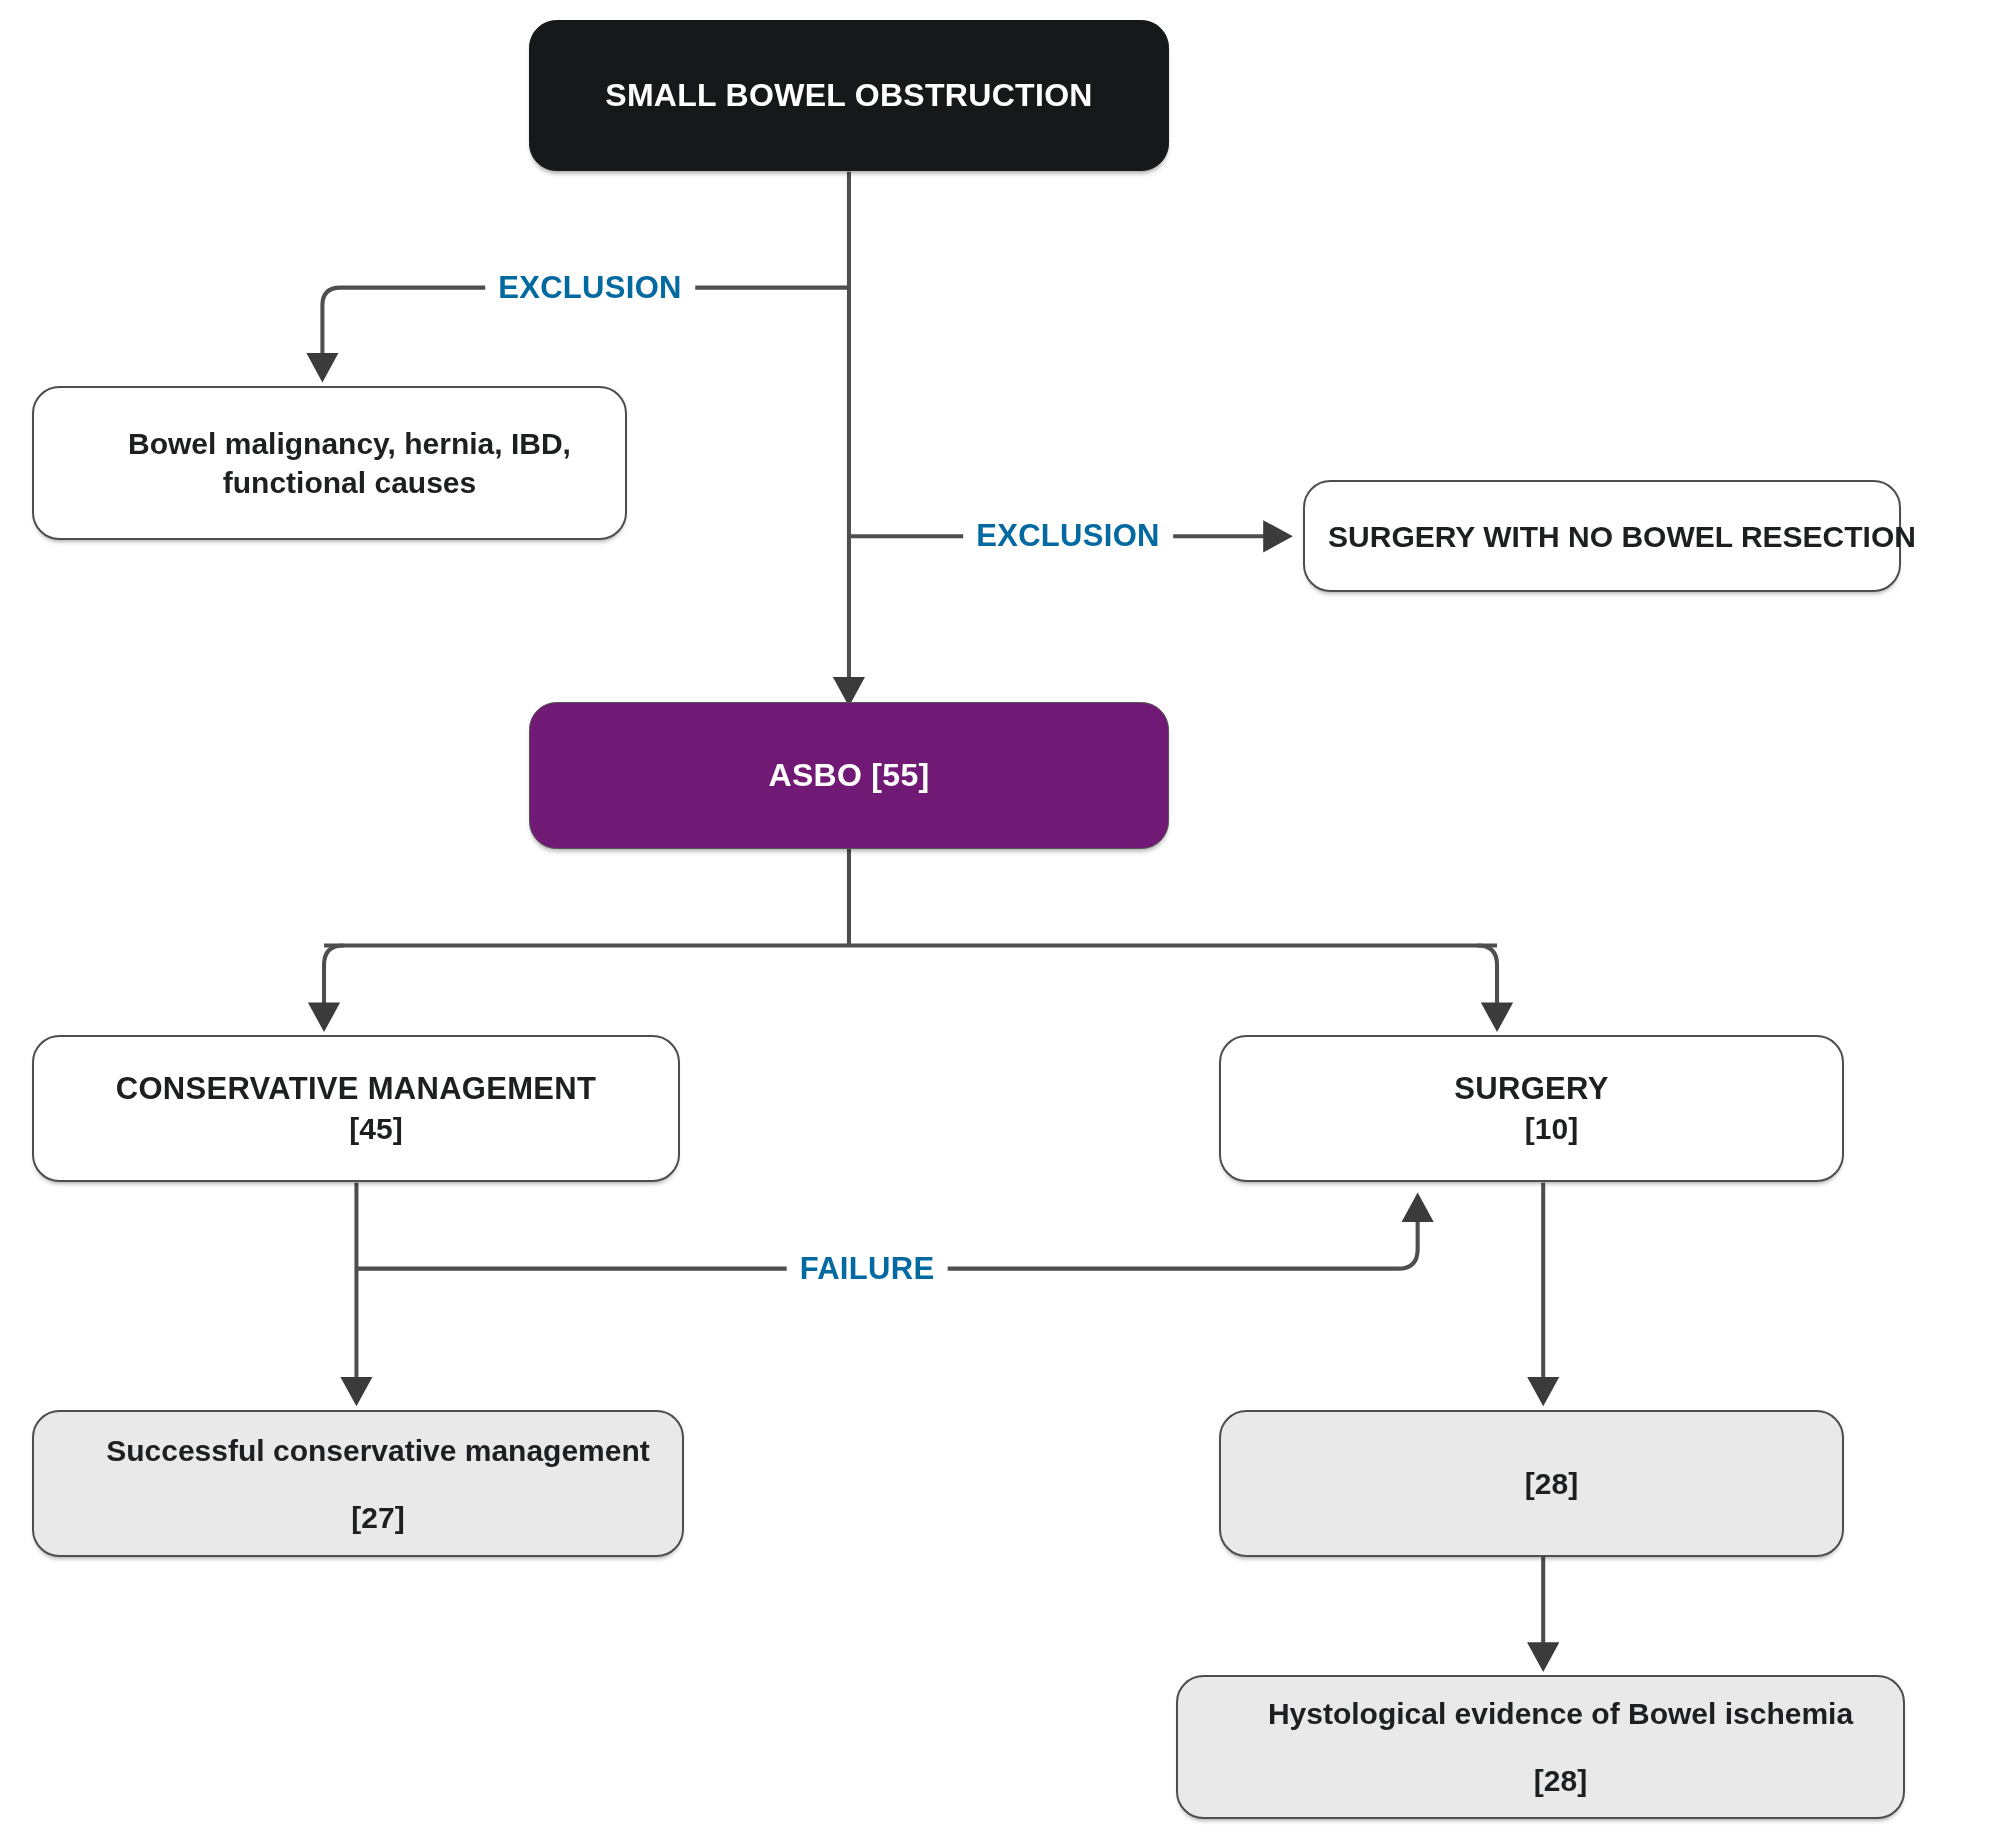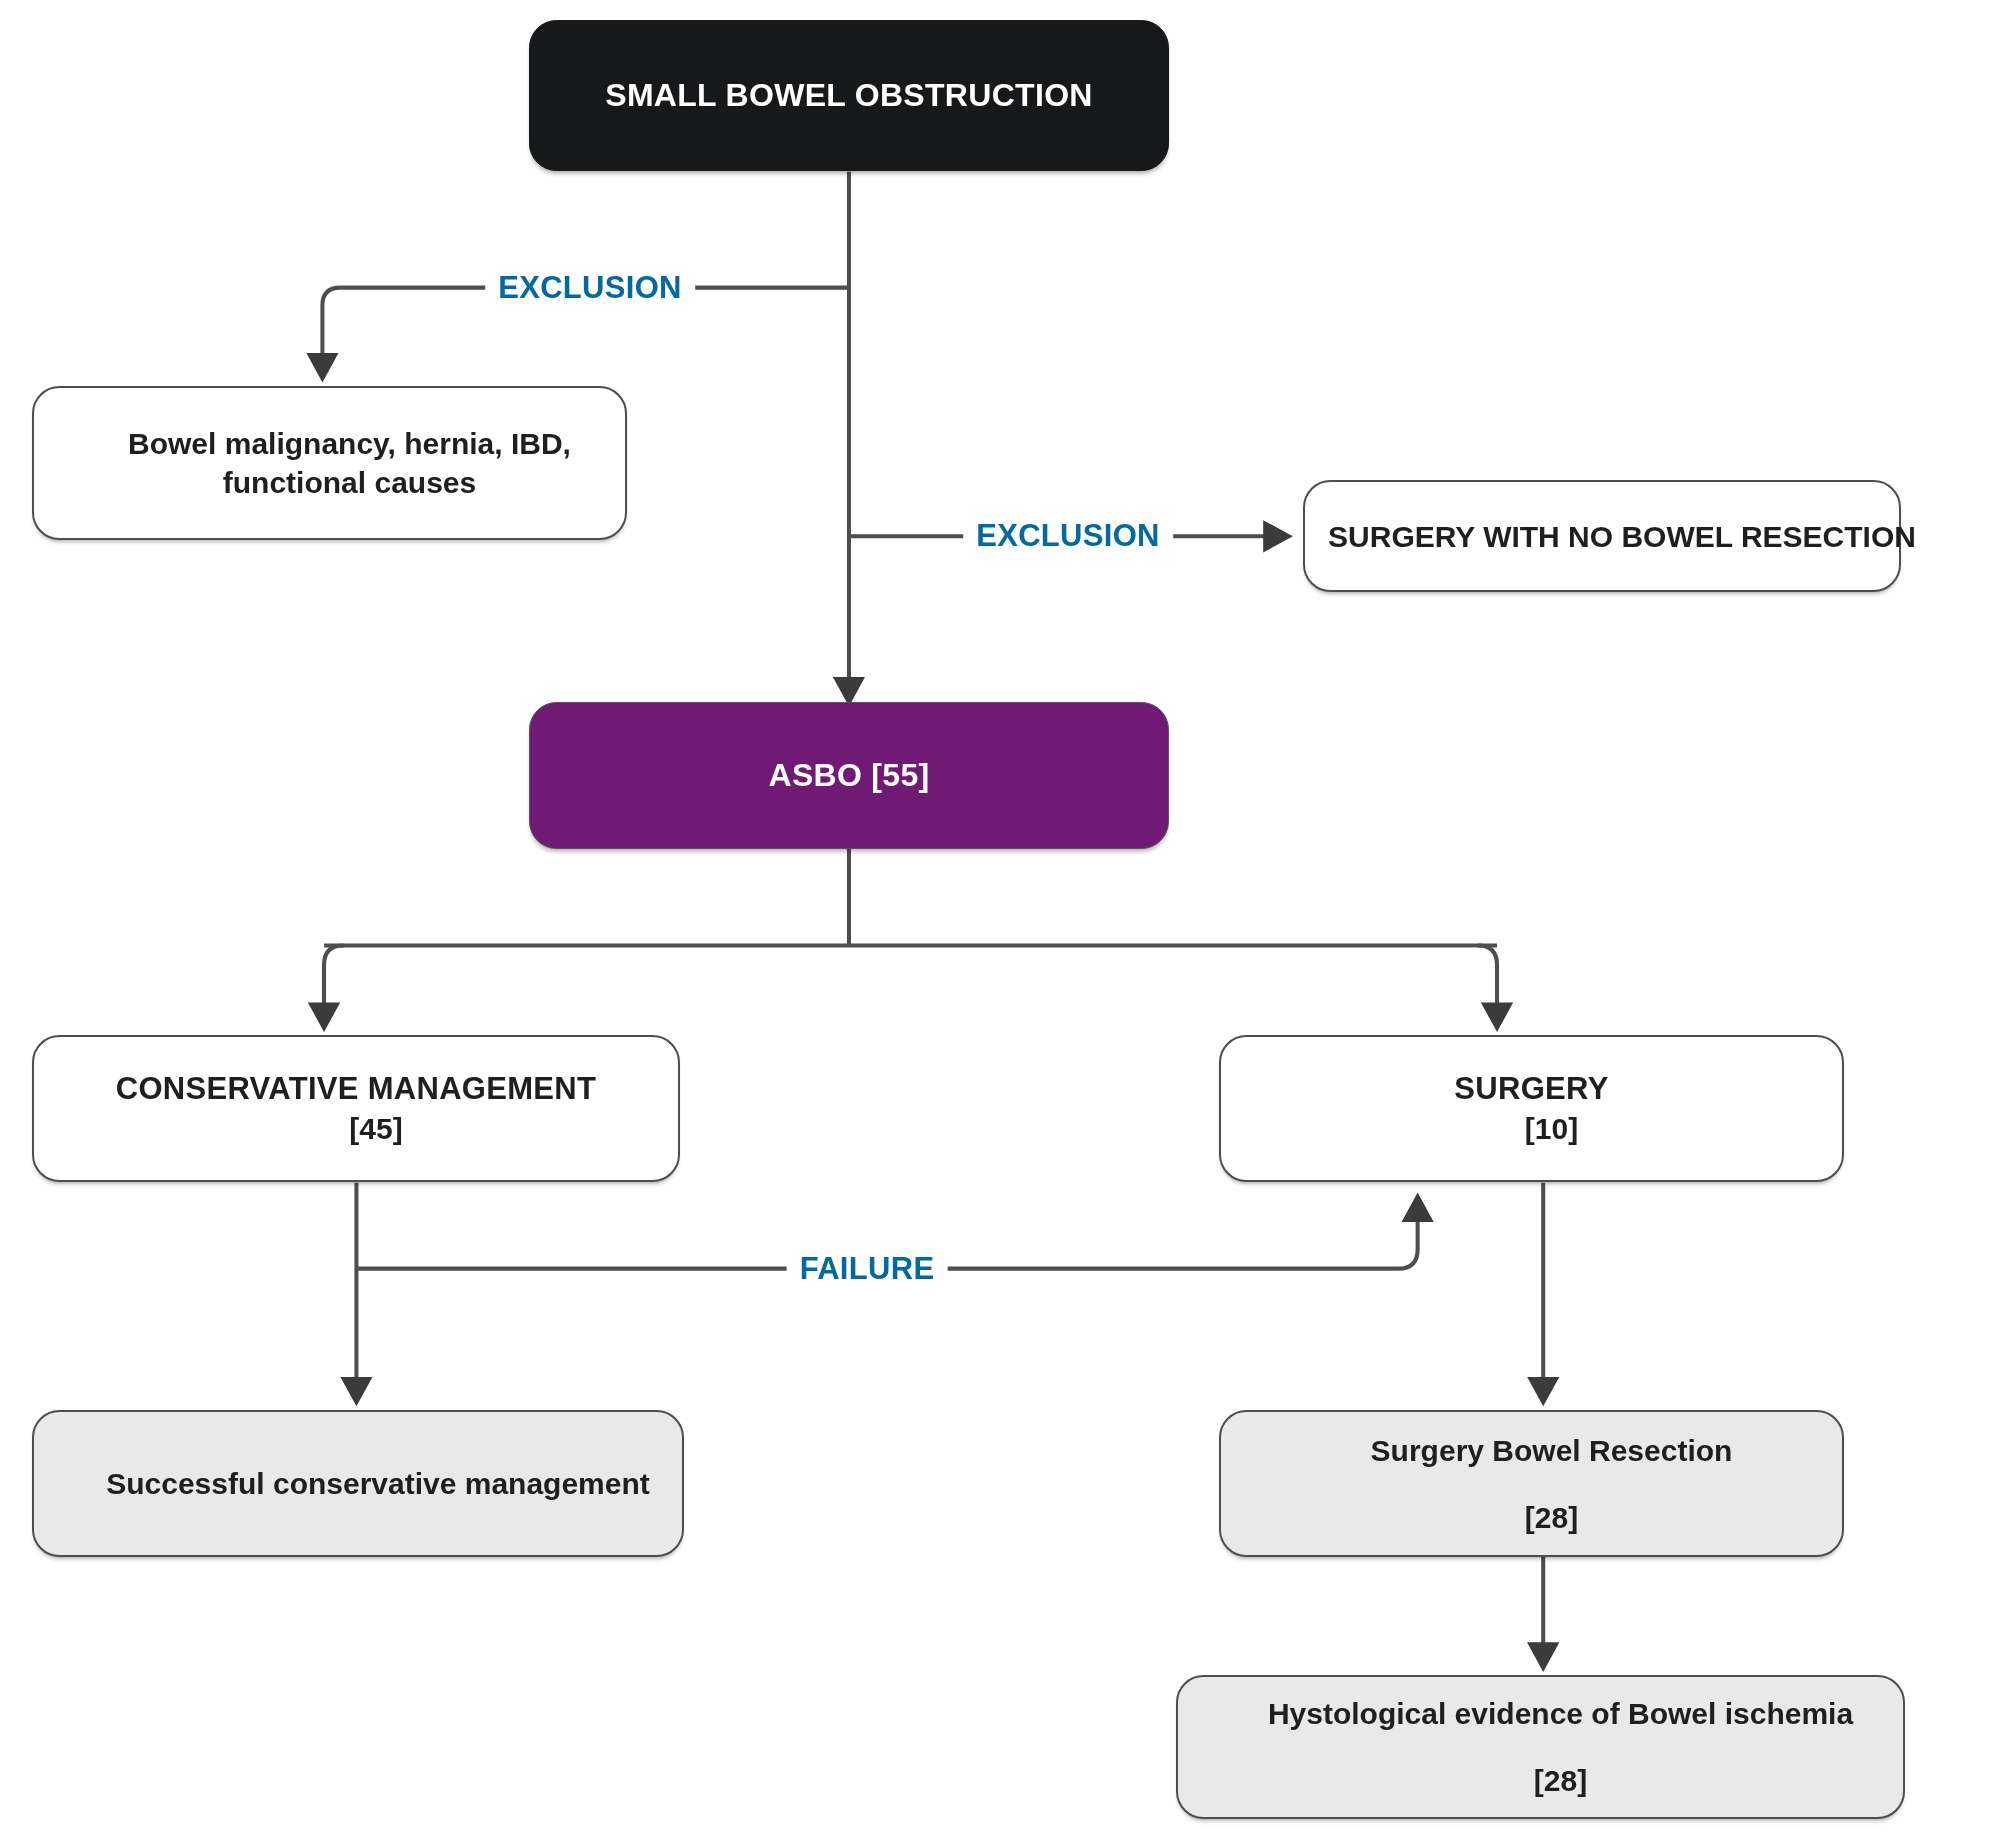--- a/index.html
+++ b/index.html
@@ -151,24 +151,24 @@
     <span class="l2 normal fs-body">[45]</span>
   </div>
 
   <div class="node n-white" style="left:1219px; top:1035px; width:625px; height:147px;">
     <span class="l1 bold fs-mid">SURGERY</span>
     <span class="l2 normal fs-body">[10]</span>
   </div>
 
   <div class="node n-lightgray" style="left:32px; top:1410px; width:652px; height:147px;">
     <span class="l1 normal fs-body">Successful conservative management</span>
+    <span class="l2 normal fs-body">[27]</span>
   </div>
 
   <div class="node n-lightgray" style="left:1219px; top:1410px; width:625px; height:147px;">
-    <span class="l1 normal fs-body">Surgery Bowel Resection</span>
     <span class="l2 normal fs-body">[28]</span>
   </div>
 
   <div class="node n-lightgray" style="left:1176px; top:1675px; width:729px; height:144px;">
     <span class="l1 normal fs-body">Hystological evidence of Bowel ischemia</span>
     <span class="l2 normal fs-body">[28]</span>
   </div>
 
 </div>
 

